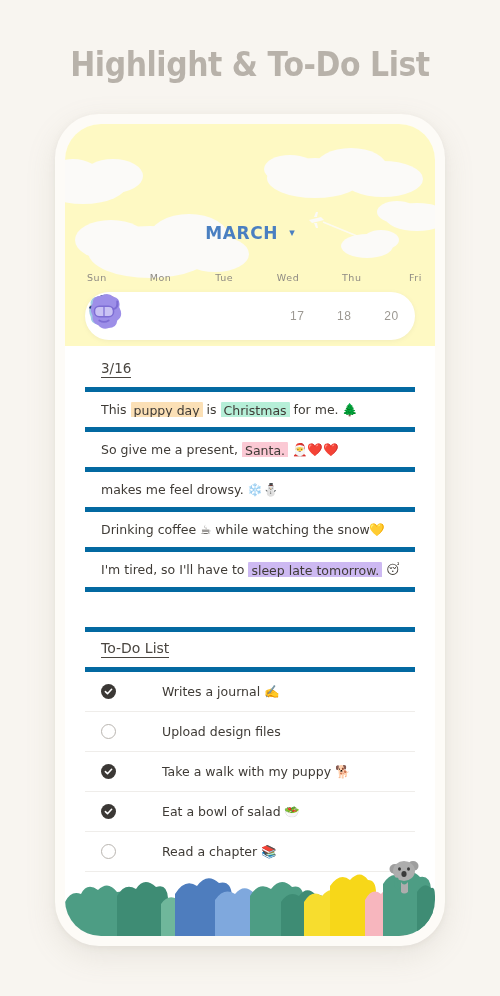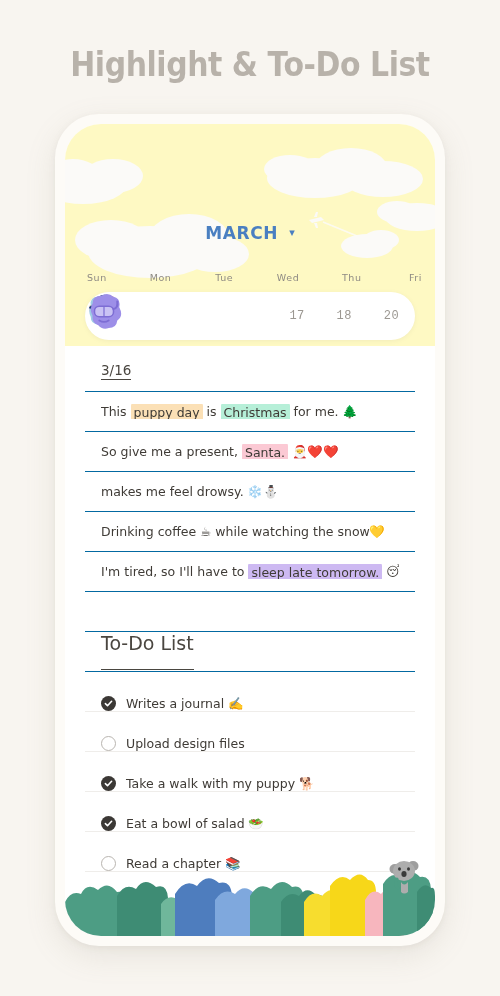--- a/index.html
+++ b/index.html
@@ -128,21 +128,21 @@
     box-shadow: 0 1px 4px rgba(140,130,120,0.10);
   }
   .daycell {
     flex: 1;
     height: 48px;
     display: flex;
     align-items: center;
     justify-content: center;
   }
   .daycell .num {
-    font-family: Liberation Mono, monospace;
+    font-family: Liberation Sans, sans-serif;
     font-size: 12px;
     color: #9C9892;
     letter-spacing: 0.5px;
   }
   .avatar { width: 38px; height: 38px; display: block; }
 
   
   .note-card {
     position: absolute;
     left: 20px;
@@ -151,21 +151,21 @@
     height: 520px;
     background: #FFFFFF;
     border-radius: 14px 14px 0 0;
     overflow: hidden;
     z-index: 3;
   }
 
   .note-line {
     position: relative;
     height: 40px;
-    border-bottom: 1px solid #0369a1;
+    border-bottom: 5px solid #0369a1;
     padding: 0 16px;
     display: flex;
     align-items: center;
   }
   .note-line.blank { }
 
   .date-head {
     font-family: "DejaVu Sans", sans-serif;
     font-size: 13.5px;
     color: #4A4640;
@@ -183,33 +183,34 @@
   }
   .hl { border-radius: 3px; padding: 1.5px 3px; }
   .hl-orange { background: #FBE0B6; }
   .hl-mint   { background: #B6EFD8; }
   .hl-pink   { background: #FBC9D4; }
   .hl-purple { background: #CDB9F2; }
   .emo { font-family: "DejaVu Sans", sans-serif; }
 
   .todo-head {
     font-family: "DejaVu Sans", sans-serif;
-    font-size: 19px;
+    font-size: 14px;
     color: #4A4640;
     border-bottom: 1.5px solid #4A4640;
-    padding-bottom: 15px;
+    padding-bottom: 1px;
     line-height: 1.1;
   }
 
   .todo-line {
     height: 40px;
     border-bottom: 1px solid #EFEDEA;
     padding: 0 16px;
     display: flex;
-    align-items: flex-end;
+    align-items: center;
+    gap: 36px;
   }
   .chk {
     width: 15px; height: 15px;
     border-radius: 50%;
     margin-right: 10px;
     flex: 0 0 auto;
     display: flex;
     align-items: center;
     justify-content: center;
   }

